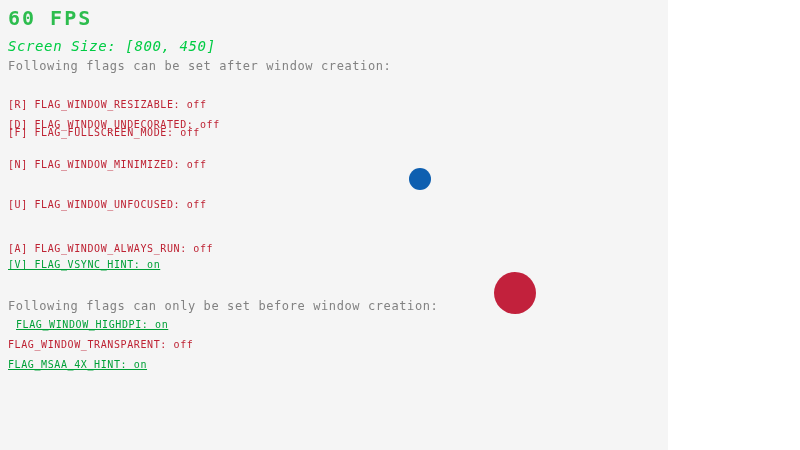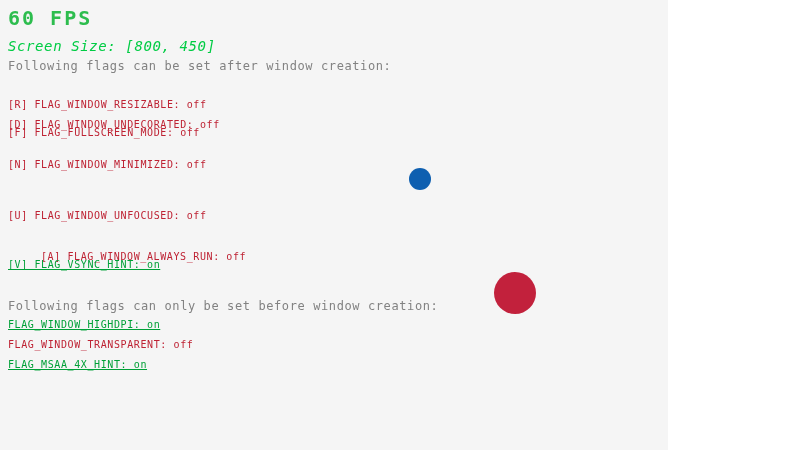--- a/index.html
+++ b/index.html
@@ -80,26 +80,26 @@
   <div class="txt" id="fps-counter" style="color: rgb(45, 189, 78);">60 FPS</div>
 
   <div class="txt" id="screen-size-label" style="color: rgb(0, 204, 68);">Screen Size: [800, 450]</div>
 
   <div class="txt section-header" style="top: 60px; color: rgb(130, 130, 130);">Following flags can be set after window creation:</div>
 
   <div class="txt flag-line flag-off" style="top: 88px; color: rgb(190, 34, 51); margin-top: 40px;">[F] FLAG_FULLSCREEN_MODE: off</div>
   <div class="txt flag-line flag-off" style="top: 100px; color: rgb(190, 34, 51);">[R] FLAG_WINDOW_RESIZABLE: off</div>
   <div class="txt flag-line flag-off" style="top: 120px; color: rgb(190, 34, 51);">[D] FLAG_WINDOW_UNDECORATED: off</div>
   <div class="txt flag-line flag-off" style="top: 160px; color: rgb(190, 34, 51);">[N] FLAG_WINDOW_MINIMIZED: off</div>
-  <div class="txt flag-line flag-off" style="top: 211px; color: rgb(190, 34, 51);">[U] FLAG_WINDOW_UNFOCUSED: off</div>
-  <div class="txt flag-line flag-off" style="top: 252px; color: rgb(190, 34, 51); margin-left: 33px;">[A] FLAG_WINDOW_ALWAYS_RUN: off</div>
+  <div class="txt flag-line flag-off" style="top: 200px; color: rgb(190, 34, 51);">[U] FLAG_WINDOW_UNFOCUSED: off</div>
+  <div class="txt flag-line flag-off" style="top: 244px; color: rgb(190, 34, 51);">[A] FLAG_WINDOW_ALWAYS_RUN: off</div>
   <div class="txt flag-line flag-on" style="top: 260px; color: rgb(0, 160, 55);">[V] FLAG_VSYNC_HINT: on</div>
 
   <div class="txt section-header" style="top: 300px; color: rgb(130, 130, 130);">Following flags can only be set before window creation:</div>
 
-  <div class="txt flag-line flag-on" style="top: 320px; color: rgb(0, 160, 55);">FLAG_WINDOW_HIGHDPI: on</div>
+  <div class="txt flag-line flag-on" style="top: 320px; color: rgb(0, 160, 55); margin-left: 8px;">FLAG_WINDOW_HIGHDPI: on</div>
   <div class="txt flag-line flag-off" style="top: 340px; color: rgb(190, 34, 51);">FLAG_WINDOW_TRANSPARENT: off</div>
   <div class="txt flag-line flag-on" style="top: 360px; color: rgb(0, 160, 55);">FLAG_MSAA_4X_HINT: on</div>
 
   <div class="ball" id="ball-blue" style="left: 409px; top: 168px; width: 22px; height: 22px; background: rgb(14, 95, 176);"></div>
   <div class="ball" id="ball-red" style="left: 494px; top: 272px; width: 42px; height: 42px; background: rgb(194, 33, 60);"></div>
 
 </div>
 
 </body></html>

